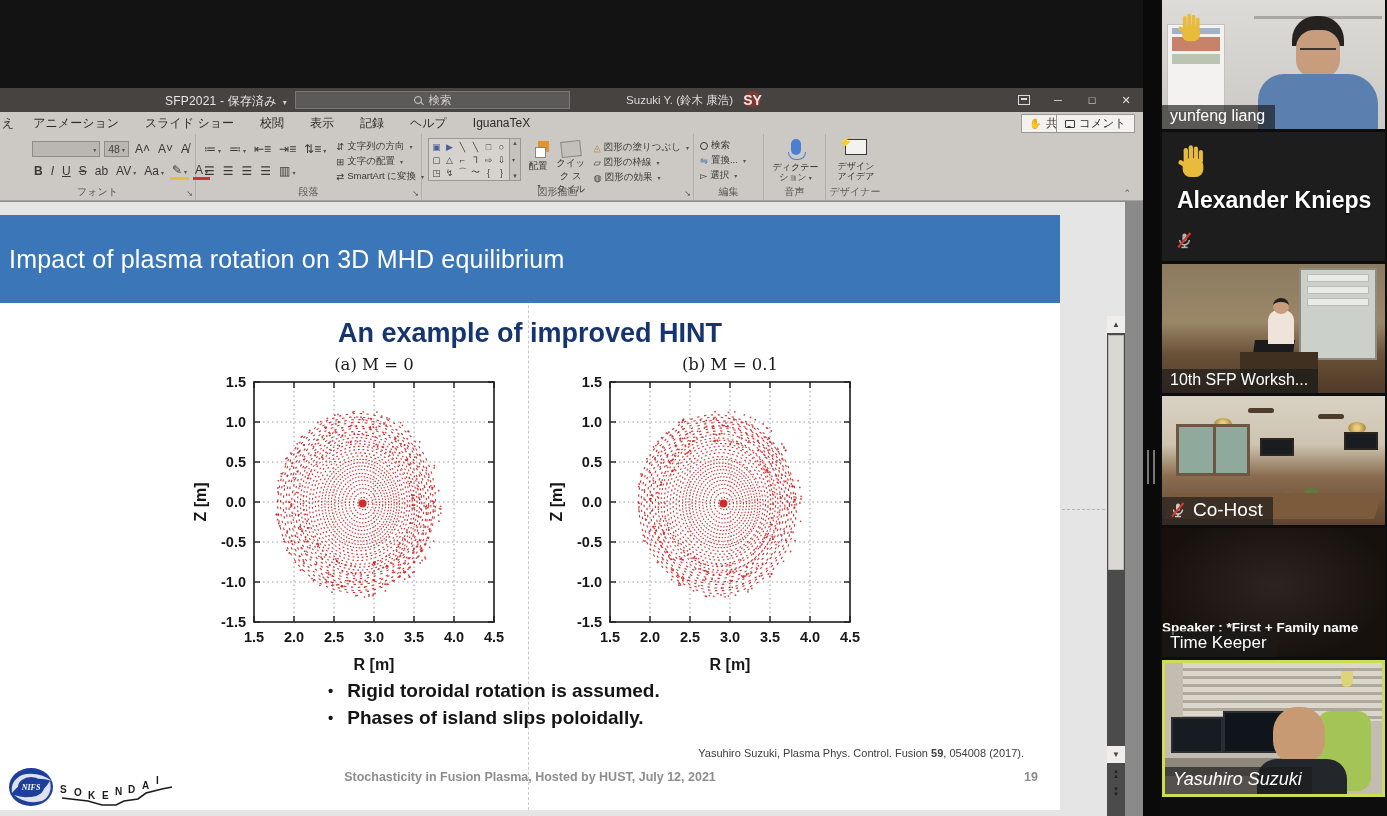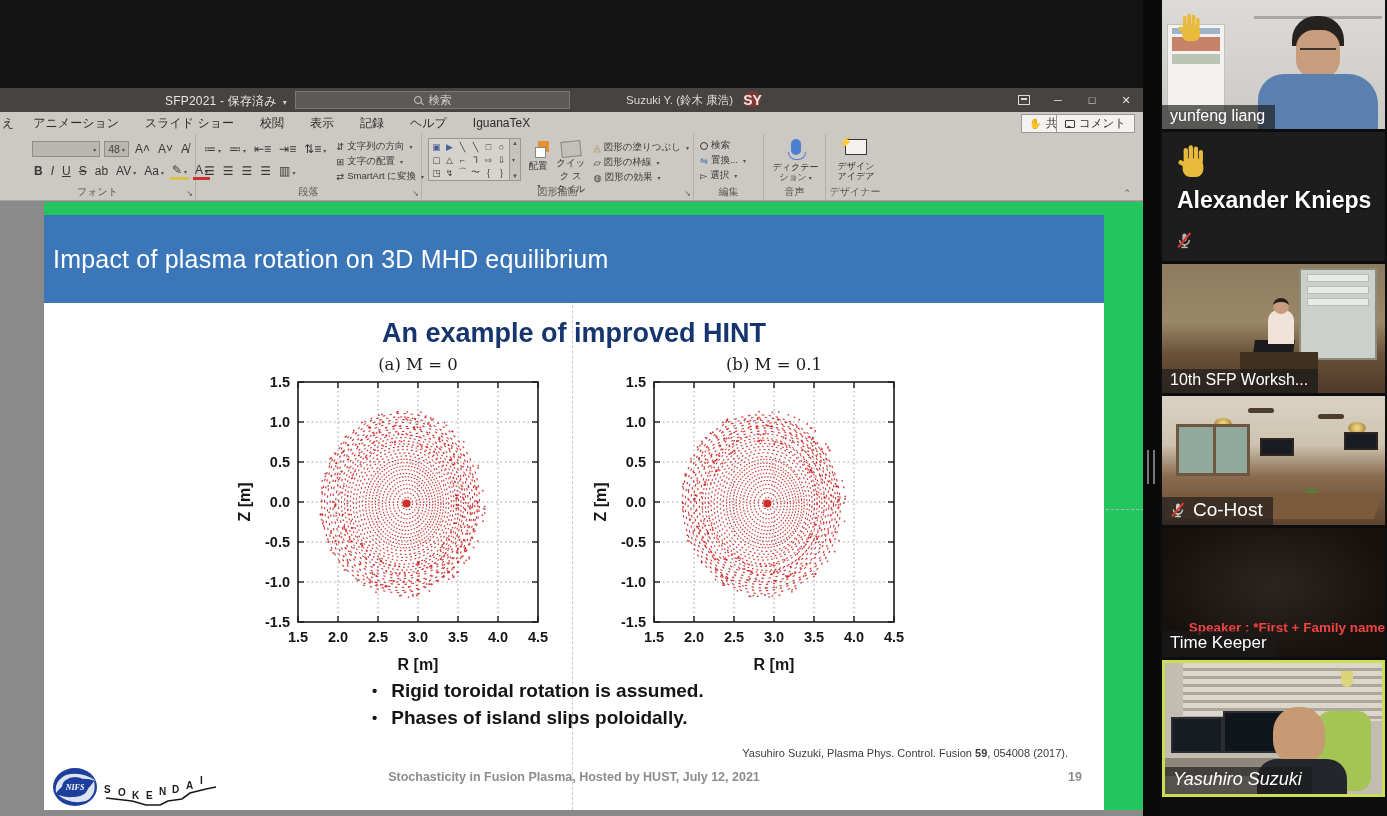--- a/index.html
+++ b/index.html
@@ -48,21 +48,21 @@
   .arrange-ico i { position:absolute; width:11px; height:11px; background:#e2922e; }
   .arrange-ico i:nth-child(2) { left:7px; top:6px; background:#fff; border:1px solid #8a8682; }
   .quick-ico { width:20px; height:16px; background:#c3bfba; border:1px solid #8a8682; transform:rotate(-6deg); }
   .mic-blue { width:10px; height:16px; border-radius:5px; background:#4d7fd0; position:relative; margin:0 auto; }
   .mic-blue::after { content:""; position:absolute; left:-3px; bottom:-5px; width:16px; height:7px; border:1.4px solid #4d7fd0; border-top:none; border-radius:0 0 8px 8px; }
   .design-ico { position:relative; width:22px; height:16px; border:1.4px solid #3a3836; background:#f4f2f0; }
   .design-ico::before { content:"⚡"; position:absolute; left:-7px; top:-4px; font-size:11px; color:#e8a21a; }
   .ribbon-collapse { position:absolute; right:12px; bottom:2px; font-size:9px; color:#55534f; }
 
   
-  .slidearea { position:absolute; left:0; top:114px; width:1125px; bottom:6px; background:#22c55e; overflow:hidden;margin-left:44px; }
+  .slidearea { position:absolute; left:0; top:114px; width:1125px; bottom:0; background:#e5e5e5; overflow:hidden; }
   .slide { position:absolute; left:0; top:13px; width:1060px; height:595px; background:#fff; }
   .guide-v { position:absolute; left:528px; top:0; bottom:0; border-left:1px dashed #c9c9c9; }
   .guide-h { position:absolute; left:0; width:1125px; top:307px; border-top:1px dashed #b5b5b5; }
   .banner { position:absolute; left:0; top:0; width:100%; height:88px; background:#3a76b8; color:#fff; display:flex; align-items:center; }
   .banner-text { font-size:25px; font-weight:400; padding-left:9px; letter-spacing:.2px; }
   .heading { position:absolute; left:0; top:103px; width:100%; text-align:center; color:#16356f; font-size:27px; font-weight:bold; }
 
   .plot { position:absolute; top:139px; }
   .plot-a { left:190px; }
   .plot-b { left:546px; }
@@ -136,21 +136,21 @@
   .t4-window { position:absolute; left:14px; top:28px; width:74px; height:52px; background:#8fa99c; border:3px solid #6e5640; }
   .t4-window i { position:absolute; top:0; bottom:0; left:50%; width:3px; background:#6e5640; }
   .t4-fan { position:absolute; width:26px; height:5px; background:#4e3c2c; border-radius:3px; }
   .t4-chan { position:absolute; width:18px; height:12px; background:radial-gradient(circle,#e8ce7e 20%,#b89344 70%); border-radius:50%; }
   .t4-tv { position:absolute; width:34px; height:18px; background:#191c20; border:2px solid #2c2620; }
   .t4-table { position:absolute; left:6px; bottom:6px; width:210px; height:26px; background:#7c5a3c; transform:skewX(-16deg); }
   .t4-plant { position:absolute; width:15px; height:13px; border-radius:50% 50% 30% 30%; background:#5c7c3e; }
 
   .t5-bg { position:absolute; inset:0; background:radial-gradient(ellipse at 50% 45%, #2c2420 0%, #17110e 75%); }
   .t5-digits { position:absolute; left:0; right:0; top:18px; text-align:center; color:#e3e1de; font-size:60px; font-weight:bold; letter-spacing:1px; }
-  .t5-caption { position:absolute; left:0; right:0; top:92px; text-align:right; color:#ef4444; font-size:13.5px; font-weight:bold; }
+  .t5-caption { position:absolute; left:0; right:0; top:92px; text-align:left; color:#ffffff; font-size:13.5px; font-weight:bold; }
 
   .t6-wall { position:absolute; inset:0; background:#c3bdb1; }
   .t6-blinds { position:absolute; left:18px; top:0; width:200px; height:58px; background:repeating-linear-gradient(180deg,#dcd7cd 0 5px,#aea79a 5px 8px); }
   .t6-mon1 { position:absolute; left:6px; top:54px; width:52px; height:36px; background:#171c22; border:2px solid #2a2e33; }
   .t6-mon2 { position:absolute; left:58px; top:48px; width:62px; height:42px; background:#10151b; border:2px solid #2a2e33; }
   .t6-desk { position:absolute; left:0; bottom:18px; width:140px; height:18px; background:#8e887c; }
   .t6-chair { position:absolute; left:152px; top:48px; width:54px; height:80px; border-radius:14px; background:#a4c455; }
   .t6-head { position:absolute; left:108px; top:44px; width:52px; height:56px; border-radius:45% 45% 40% 40%; background:#c79a74; }
   .t6-body { position:absolute; left:92px; top:96px; width:90px; height:38px; border-radius:20px 20px 0 0; background:#23262a; }
   .t6-lamp { position:absolute; left:176px; top:8px; width:12px; height:16px; border-radius:0 0 8px 8px; background:#ddd37a; }

